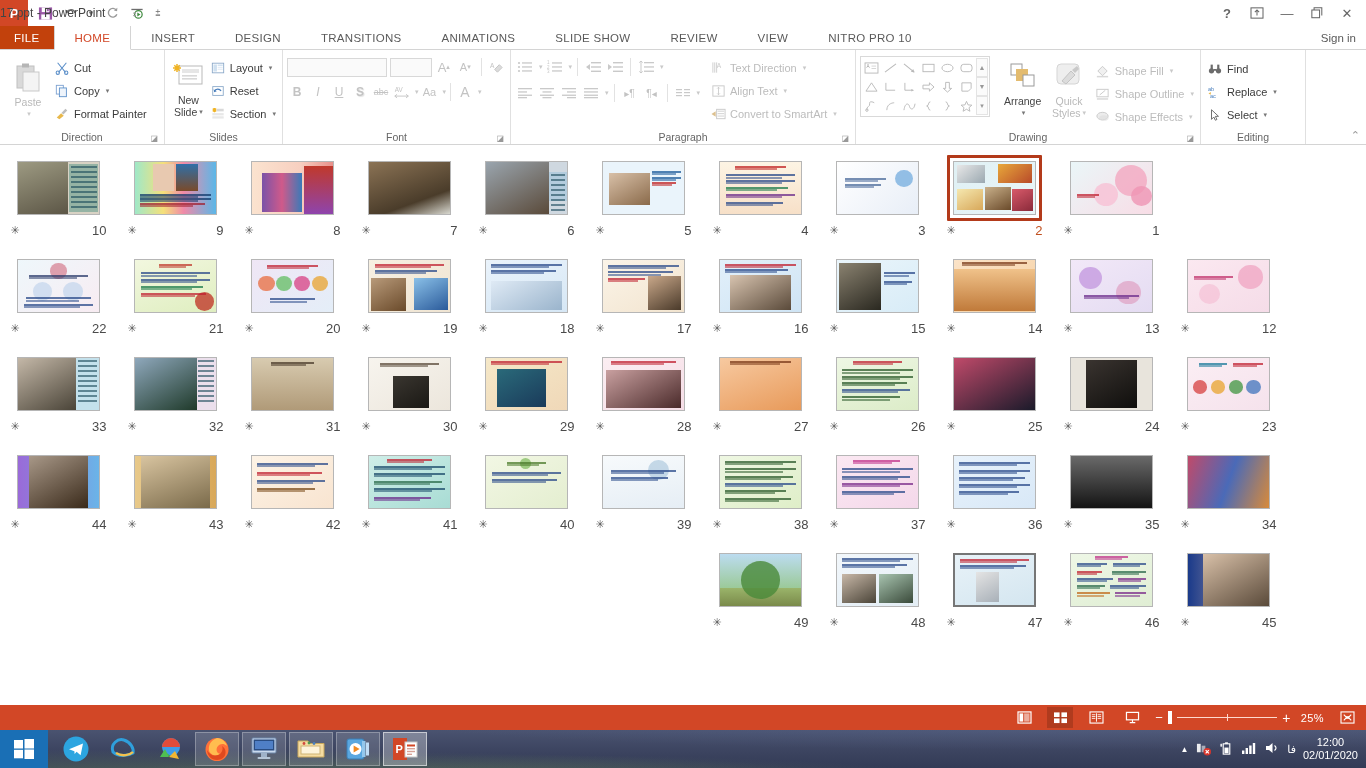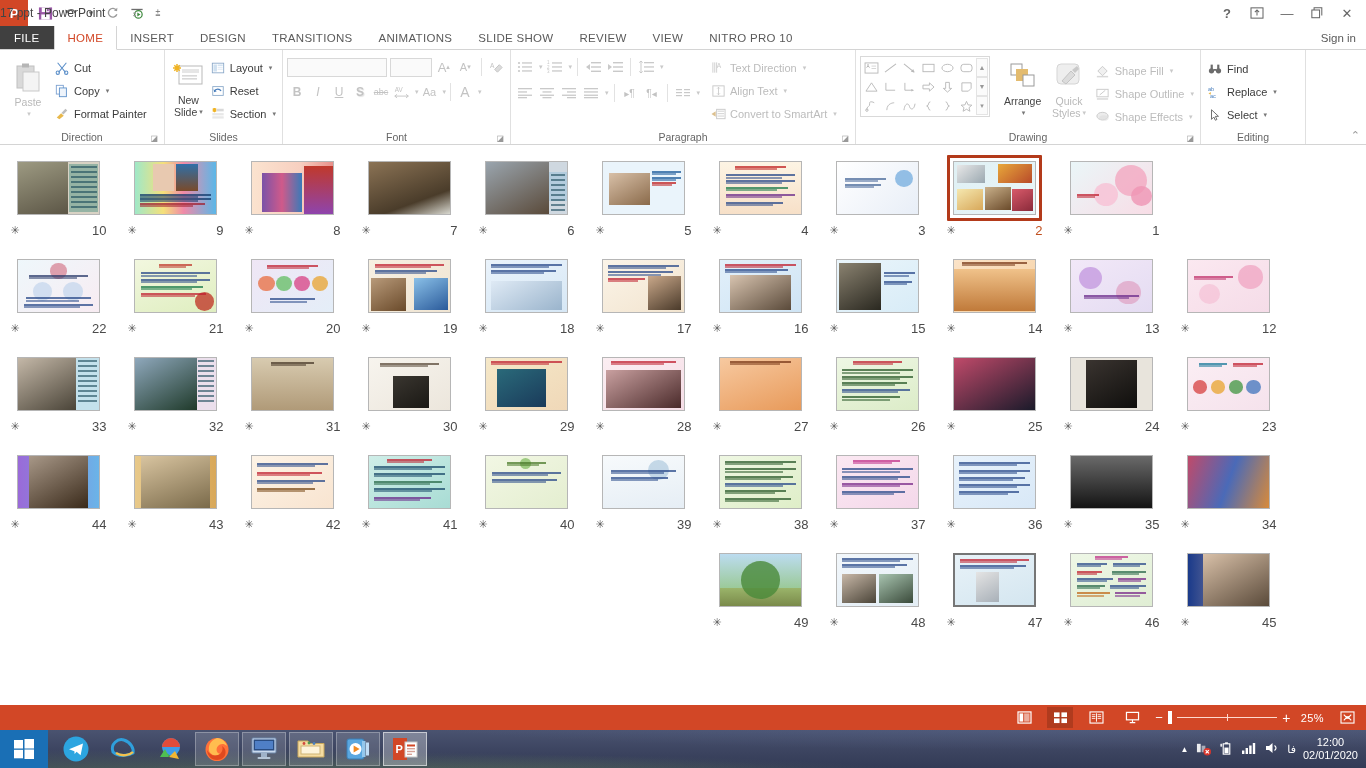--- a/index.html
+++ b/index.html
@@ -42,25 +42,25 @@
   .win-ctl span {
     width: 30px; height: 24px; display: flex; align-items: center; justify-content: center;
     color: #666; font-size: 13px;
   }
   
   .tabbar {
     height: 24px; background: #ffffff; display: flex; align-items: stretch;
     border-bottom: 1px solid #d4d4d4; position: relative;
   }
   .tab {
-    padding: 0 13px; display: flex; align-items: center;
+    padding: 0 20px; display: flex; align-items: center;
     font-size: 11.5px; color: #5a5a5a; letter-spacing: .3px;
   }
   .tab.file {
-    background: #404040; color: #fff; font-weight: normal; padding: 0 14px;
+    background: #c2410c; color: #fff; font-weight: normal; padding: 0 14px;
   }
   .tab.active {
     color: #d24726; background: #fff;
     border: 1px solid #d4d4d4; border-bottom: 1px solid #fff;
     margin-bottom: -1px; border-top: none;
   }
   .signin {
     position: absolute; right: 10px; top: 0; height: 24px;
     display: flex; align-items: center; font-size: 11.5px; color: #5a5a5a;
   }

